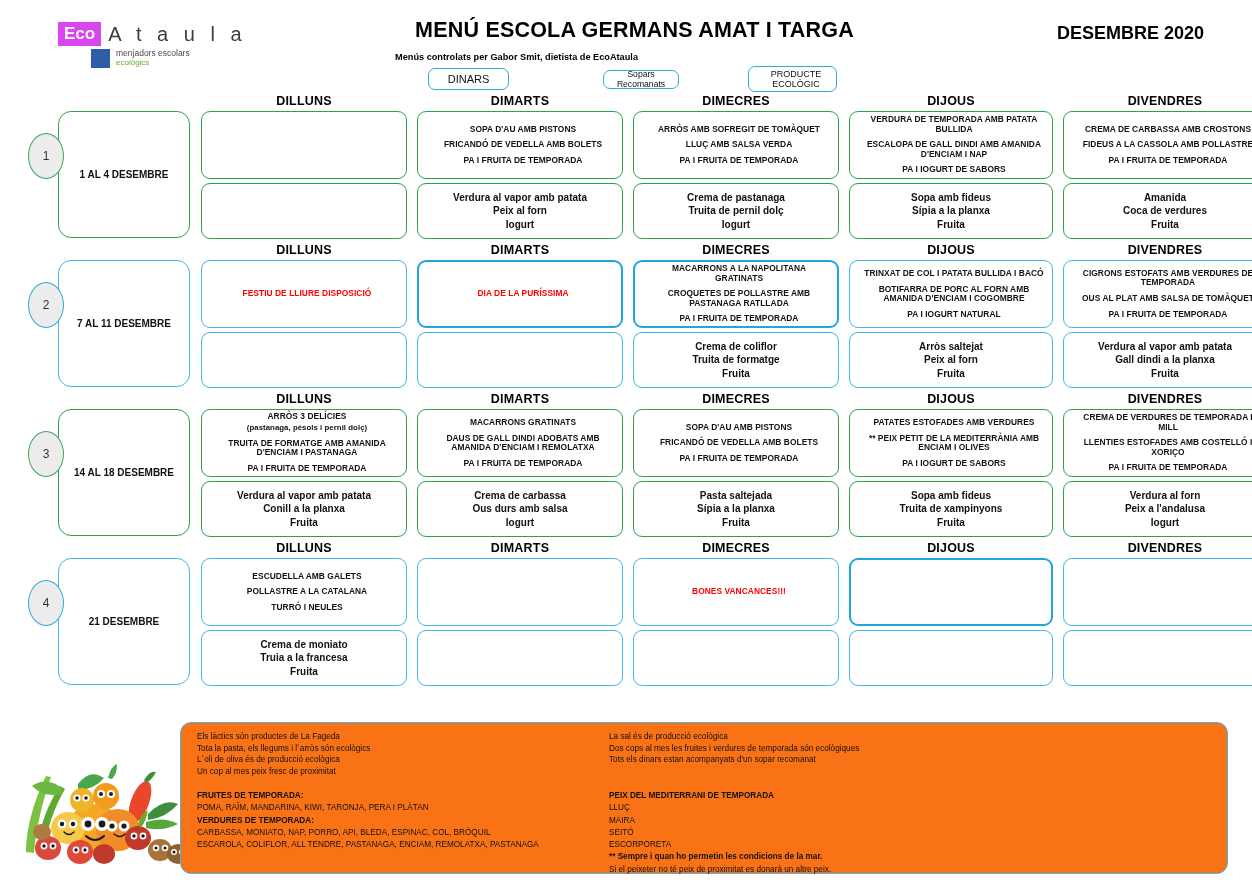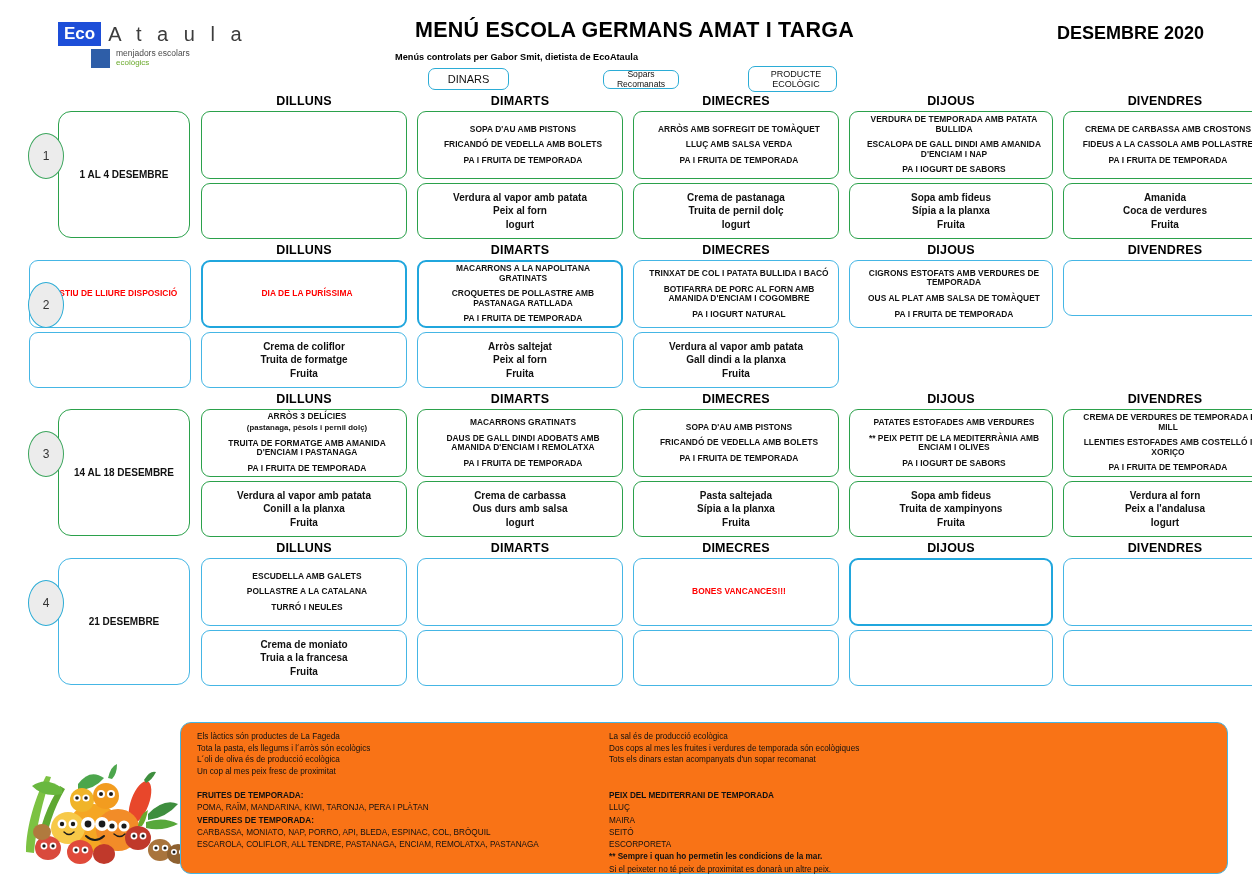--- a/index.html
+++ b/index.html
@@ -10,21 +10,21 @@
     color:#111;
     overflow:hidden;
     position:relative;
   }
 
   
   .header{position:relative;height:92px;}
   .logo{position:absolute;left:58px;top:22px;width:240px;height:60px;}
   .logo-row1{display:flex;align-items:center;}
   .logo-eco{
-    background:#1d4ed8;color:#ffffff;font-size:17px;font-weight:600;
+    background:#d946ef;color:#ffffff;font-size:17px;font-weight:600;
     padding:3px 6px 4px 6px;line-height:1;letter-spacing:0px;
   }
   .logo-atula{
     color:#3c3c3c;font-size:20px;letter-spacing:5px;
     margin-left:7px;font-weight:400;
   }
   .logo-row2{display:flex;align-items:flex-start;margin-top:3px;margin-left:33px;}
   .logo-sq{width:19px;height:19px;background:#2E5EA8;}
   .logo-sub{margin-left:6px;line-height:1.12;}
   .logo-sub .l1{font-size:8.5px;color:#4a4a4a;}
@@ -217,20 +217,21 @@
       <div class="daynames">
         <div class="spacer"></div>
         <div class="dn">DILLUNS</div>
         <div class="dn">DIMARTS</div>
         <div class="dn">DIMECRES</div>
         <div class="dn">DIJOUS</div>
         <div class="dn">DIVENDRES</div>
       </div>
       <div class="row">
         <div class="badge b" style="top: 24px;">2</div>
+        <div class="weekcell b">7 AL 11 DESEMBRE</div>
         <div class="cell lunch b">
           <div class="ln red">FESTIU DE LLIURE DISPOSICIÓ</div>
         </div>
         <div class="cell lunch bstrong">
           <div class="ln red">DIA DE LA PURÍSSIMA</div>
         </div>
         <div class="cell lunch bstrong">
           <div class="ln">MACARRONS A LA NAPOLITANA GRATINATS</div>
           <div class="ln">CROQUETES DE POLLASTRE AMB PASTANAGA RATLLADA</div>
           <div class="ln">PA I FRUITA DE TEMPORADA</div>

